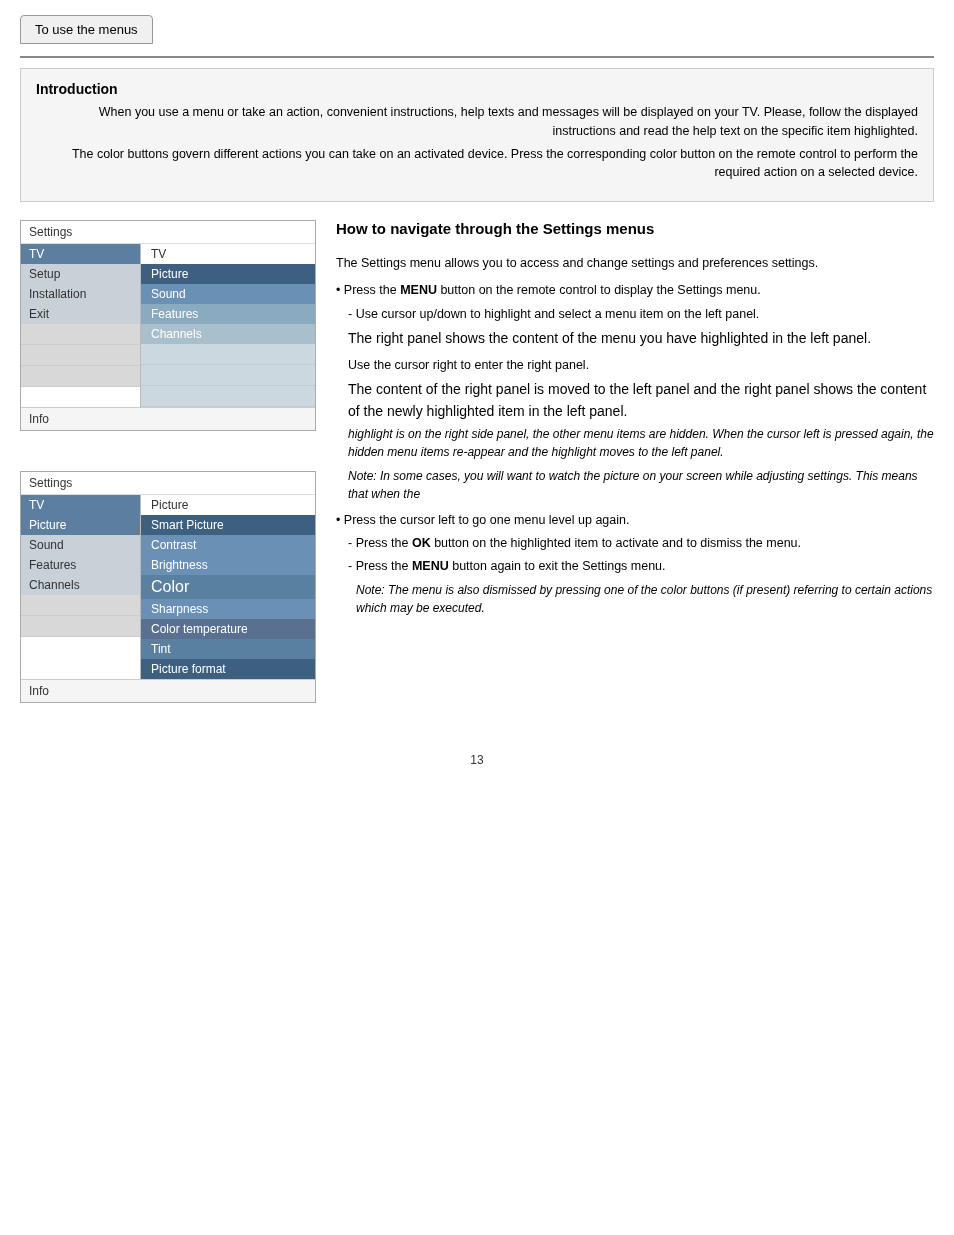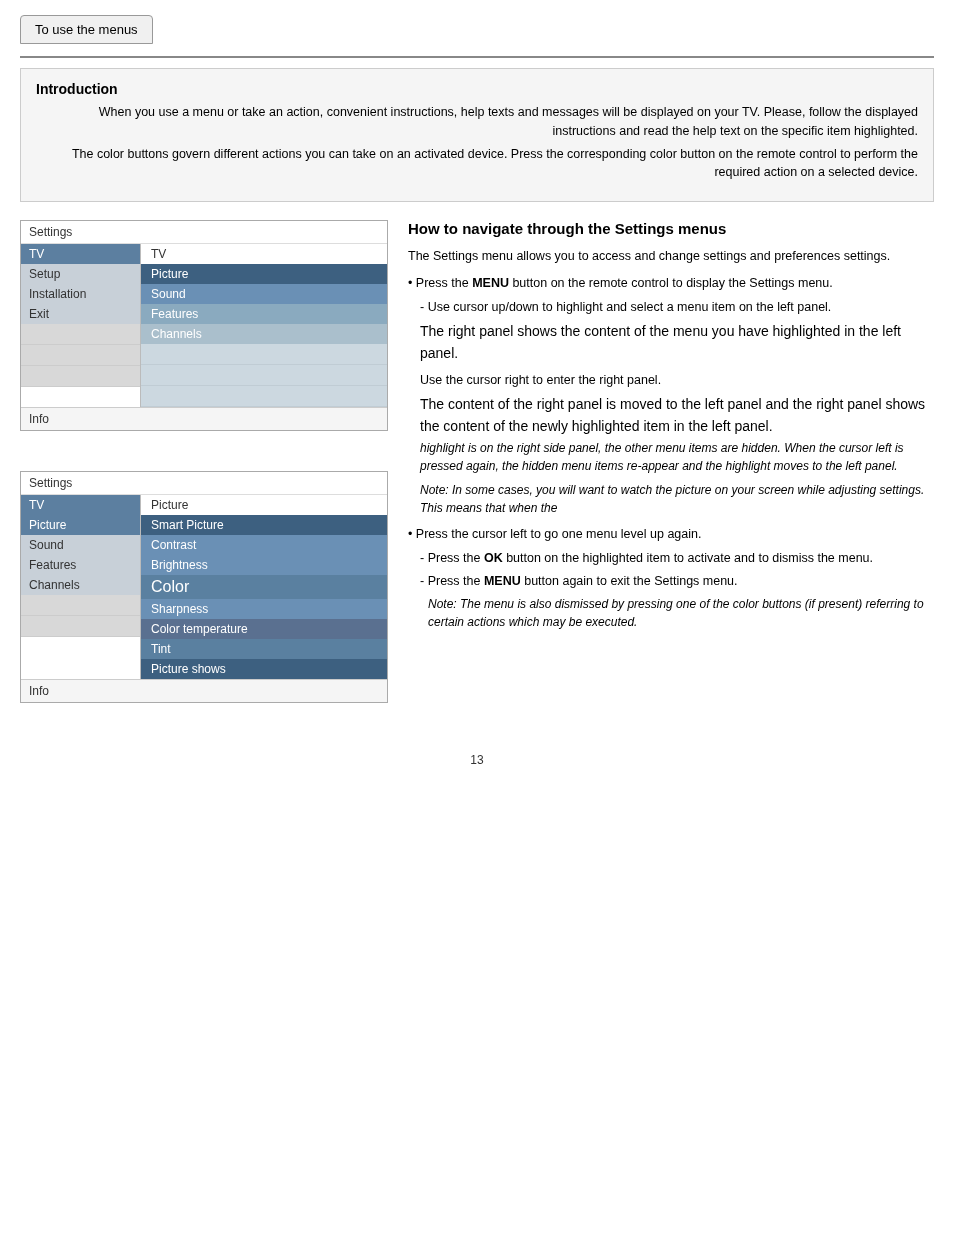--- a/index.html
+++ b/index.html
@@ -32,21 +32,21 @@
       text-align: right;
     }
 
     
     .main-content {
       display: flex;
       gap: 20px;
     }
 
     .left-column {
-      width: 368px;
+      width: 296px;
       flex-shrink: 0;
     }
 
     .right-column {
       flex: 1;
     }
 
     
     .menu-diagram {
       border: 1px solid #aaa;
@@ -66,21 +66,21 @@
       font-size: 12px;
       color: #333;
       border-top: 1px solid #ccc;
       background: #f5f5f5;
     }
 
     
     .right-column h2 {
       font-size: 15px;
       font-weight: bold;
-      margin-bottom: 10px;
+      margin-bottom: 17px;
     }
 
     .right-column p {
       font-size: 12.5px;
       line-height: 1.55;
       margin-bottom: 8px;
     }
 
     .right-column .bullet-item {
       font-size: 12.5px;
@@ -244,21 +244,21 @@
         <div style="flex:1;">
           <div class="diag2-right">
             <div class="picture-label">Picture</div>
             <div class="smart-row">Smart Picture</div>
             <div class="contrast-row">Contrast</div>
             <div class="brightness-row">Brightness</div>
             <div class="color-row">Color</div>
             <div class="sharpness-row">Sharpness</div>
             <div class="colortemp-row">Color temperature</div>
             <div class="tint-row">Tint</div>
-            <div class="pictformat-row">Picture shows</div>
+            <div class="pictformat-row">Picture format</div>
           </div>
         </div>
       </div>
       <div class="info-bar">Info</div>
     </div>
 
   </div>
 
   <div class="right-column">
 

